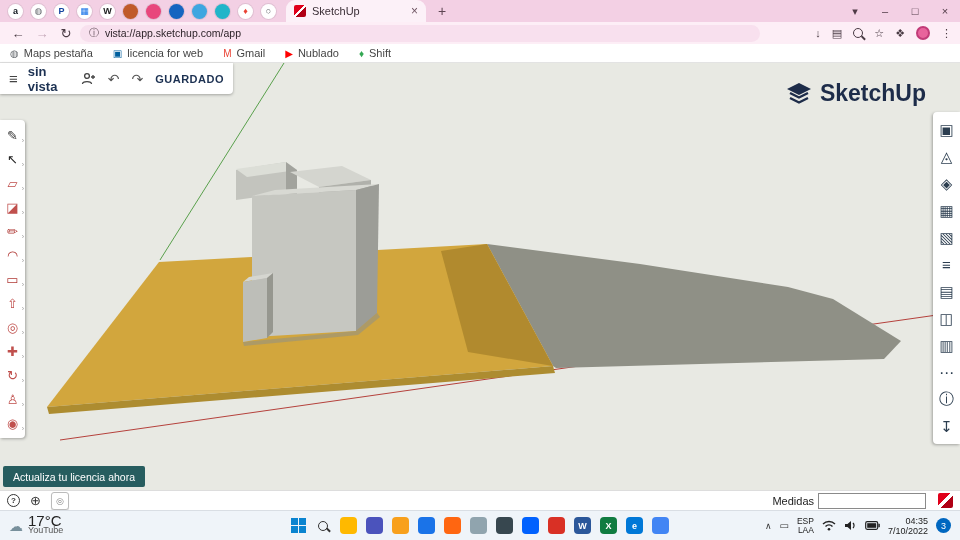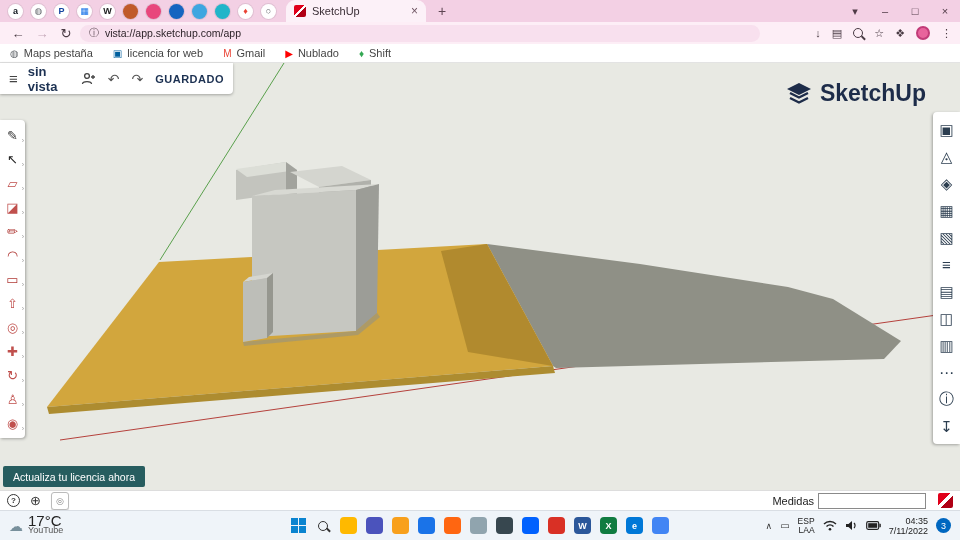--- a/index.html
+++ b/index.html
@@ -392,19 +392,19 @@
         <path d="M1 4 h2.5 L7 1 V10 L3.5 7 H1 Z" fill="#222"></path>
         <path d="M9 3 A 3.5 3.5 0 0 1 9 8" fill="none" stroke="#222" stroke-width="1.2"></path>
       </svg>
       <svg width="15" height="9" viewBox="0 0 15 9">
         <rect x="0.7" y="0.7" width="12" height="7.6" rx="1.5" fill="none" stroke="#222" stroke-width="1.2"></rect>
         <rect x="13.4" y="2.8" width="1.4" height="3.4" fill="#222"></rect>
         <rect x="2.2" y="2.2" width="9" height="4.6" fill="#222"></rect>
       </svg>
       <span class="timeblk">
         <span>04:35</span>
-        <span>7/11/2022</span>
+        <span>7/10/2022</span>
       </span>
       <span class="badge">3</span>
     </div>
   </div>
 
 </div>
 
 </body></html>

